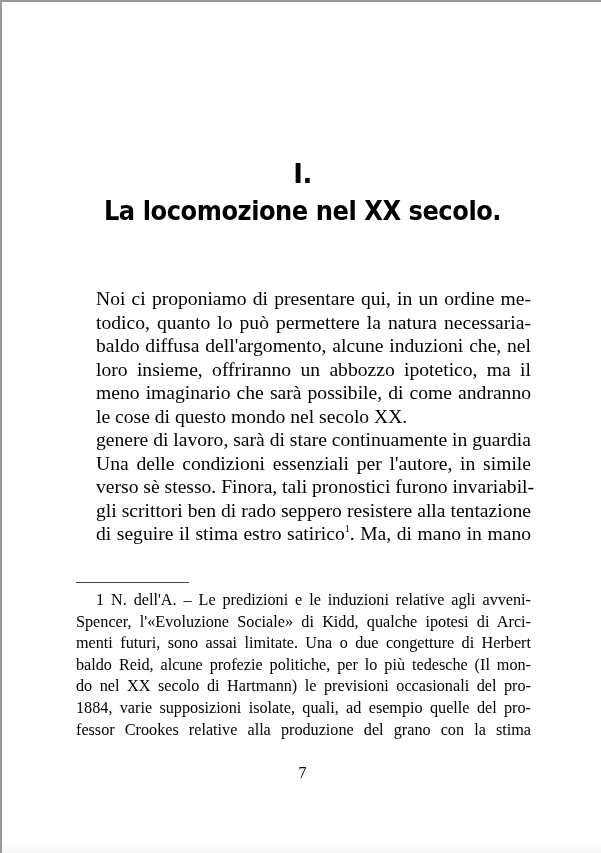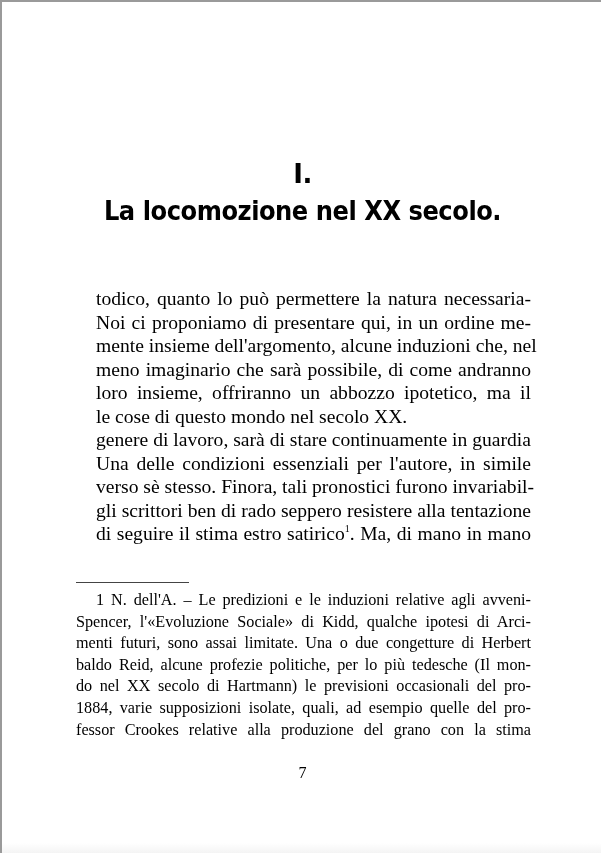--- a/index.html
+++ b/index.html
@@ -48,25 +48,25 @@
   </style>
 </head>
 <body>
 
 <div class="page">
   <div class="heading chapter-num">I.</div>
   <div class="heading chapter-title">La locomozione nel XX secolo.</div>
 
   <div class="body-text main">
     <p>
+      <span class="line">Noi ci proponiamo di presentare qui, in un ordine me-</span>
       <span class="line">todico, quanto lo può permettere la natura necessaria-</span>
-      <span class="line">Noi ci proponiamo di presentare qui, in un ordine me-</span>
-      <span class="line">mente insieme dell'argomento, alcune induzioni che, nel</span>
+      <span class="line">baldo diffusa dell'argomento, alcune induzioni che, nel</span>
+      <span class="line">loro insieme, offriranno un abbozzo ipotetico, ma il</span>
       <span class="line">meno imaginario che sarà possibile, di come andranno</span>
-      <span class="line">loro insieme, offriranno un abbozzo ipotetico, ma il</span>
       <span class="line last">le cose di questo mondo nel secolo XX.</span>
     </p>
     <p>
       <span class="line">genere di lavoro, sarà di stare continuamente in guardia</span>
       <span class="line">Una delle condizioni essenziali per l'autore, in simile</span>
       <span class="line">verso sè stesso. Finora, tali pronostici furono invariabil-</span>
       <span class="line">gli scrittori ben di rado seppero resistere alla tentazione</span>
       <span class="line"><span>di seguire il stima estro satirico</span><sup>1</sup><span>. Ma, di mano in mano</span></span>
     </p>
   </div>

